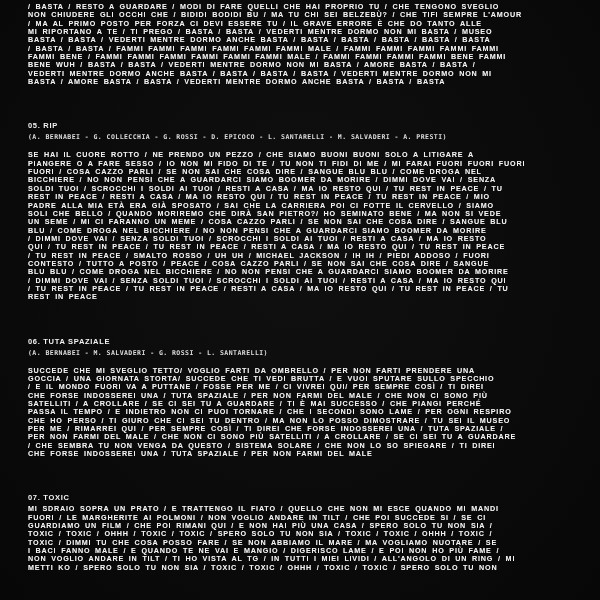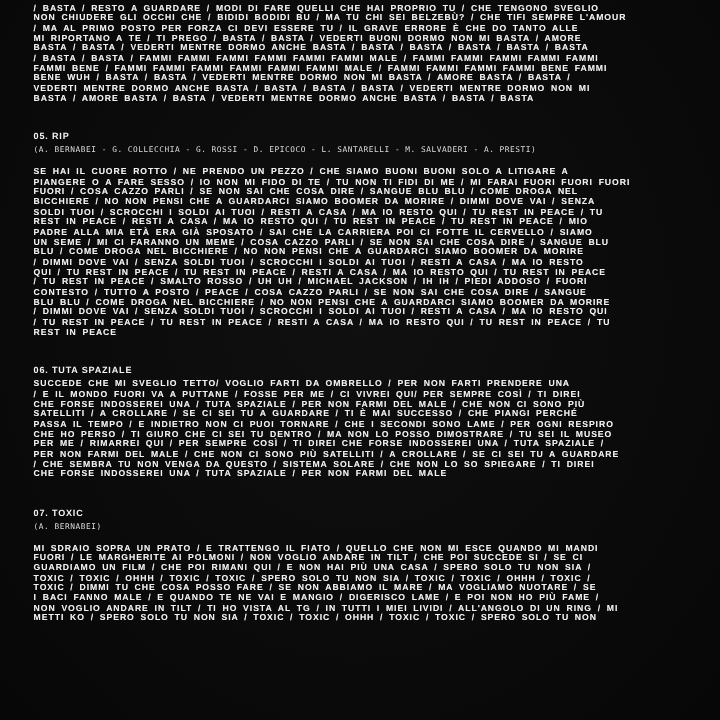--- a/index.html
+++ b/index.html
@@ -9,35 +9,35 @@
     overflow: hidden;
   }
   .page {
     box-sizing: border-box;
     width: 600px; height: 600px;
     padding: 3px 20px 0 28px;
     background: radial-gradient(ellipse at 50% 42%, #101010 0%, #0b0b0b 55%, #070707 100%);
     color: #f1f1f1;
     overflow: hidden;
   }
-  .track { margin-top: 24px; }
+  .track { margin-top: 36px; }
   .track.continuation { margin-top: 0; }
   .track-title {
     margin: 0 0 3px 0;
     font-family: "Liberation Sans", sans-serif;
     font-weight: 700;
     font-size: 7.5px;
     line-height: 8px;
     letter-spacing: 0.7px;
     color: #f3f3f3;
   }
   .track-credits {
     margin: 0 0 10px 0;
     font-family: "DejaVu Sans Mono", "Liberation Mono", monospace;
-    font-weight: 400;
+    font-weight: 700;
     font-size: 6.5px;
     line-height: 8px;
     letter-spacing: 0.45px;
     color: #dcdcdc;
   }
   .track-title:empty, .track-credits:empty { display: none; }
   .line {
     font-family: "Liberation Sans", sans-serif;
     font-weight: 700;
     font-size: 7.2px;
@@ -52,73 +52,75 @@
 </head>
 <body>
 
 <main class="page" id="page">
   <section class="track continuation">
 
     <div class="lyrics">
         <div class="line">/ BASTA / RESTO A GUARDARE / MODI DI FARE QUELLI CHE HAI PROPRIO TU / CHE TENGONO SVEGLIO</div>
         <div class="line">NON CHIUDERE GLI OCCHI CHE / BIDIDI BODIDI BU / MA TU CHI SEI BELZEBÙ? / CHE TIFI SEMPRE L'AMOUR</div>
         <div class="line">/ MA AL PRIMO POSTO PER FORZA CI DEVI ESSERE TU / IL GRAVE ERRORE È CHE DO TANTO ALLE</div>
-        <div class="line">MI RIPORTANO A TE / TI PREGO / BASTA / BASTA / VEDERTI BUONI DORMO NON MI BASTA / AMORE</div>
+        <div class="line">MI RIPORTANO A TE / TI PREGO / BASTA / BASTA / VEDERTI MENTRE DORMO NON MI BASTA / MUSEO</div>
         <div class="line">BASTA / BASTA / VEDERTI MENTRE DORMO ANCHE BASTA / BASTA / BASTA / BASTA / BASTA / BASTA</div>
         <div class="line">/ BASTA / BASTA / FAMMI FAMMI FAMMI FAMMI FAMMI FAMMI MALE / FAMMI FAMMI FAMMI FAMMI FAMMI</div>
         <div class="line">FAMMI BENE / FAMMI FAMMI FAMMI FAMMI FAMMI FAMMI MALE / FAMMI FAMMI FAMMI FAMMI BENE FAMMI</div>
         <div class="line">BENE WUH / BASTA / BASTA / VEDERTI MENTRE DORMO NON MI BASTA / AMORE BASTA / BASTA /</div>
         <div class="line">VEDERTI MENTRE DORMO ANCHE BASTA / BASTA / BASTA / BASTA / VEDERTI MENTRE DORMO NON MI</div>
         <div class="line">BASTA / AMORE BASTA / BASTA / VEDERTI MENTRE DORMO ANCHE BASTA / BASTA / BASTA</div>
       </div>
   </section>
 
   <section class="track">
     <h2 class="track-title">05. RIP</h2>
     <p class="track-credits">(A. BERNABEI - G. COLLECCHIA - G. ROSSI - D. EPICOCO - L. SANTARELLI - M. SALVADERI - A. PRESTI)</p>
     <div class="lyrics">
         <div class="line">SE HAI IL CUORE ROTTO / NE PRENDO UN PEZZO / CHE SIAMO BUONI BUONI SOLO A LITIGARE A</div>
         <div class="line">PIANGERE O A FARE SESSO / IO NON MI FIDO DI TE / TU NON TI FIDI DI ME / MI FARAI FUORI FUORI FUORI</div>
         <div class="line">FUORI / COSA CAZZO PARLI / SE NON SAI CHE COSA DIRE / SANGUE BLU BLU / COME DROGA NEL</div>
         <div class="line">BICCHIERE / NO NON PENSI CHE A GUARDARCI SIAMO BOOMER DA MORIRE / DIMMI DOVE VAI / SENZA</div>
         <div class="line">SOLDI TUOI / SCROCCHI I SOLDI AI TUOI / RESTI A CASA / MA IO RESTO QUI / TU REST IN PEACE / TU</div>
         <div class="line">REST IN PEACE / RESTI A CASA / MA IO RESTO QUI / TU REST IN PEACE / TU REST IN PEACE / MIO</div>
         <div class="line">PADRE ALLA MIA ETÀ ERA GIÀ SPOSATO / SAI CHE LA CARRIERA POI CI FOTTE IL CERVELLO / SIAMO</div>
+        <div class="line">SOLI CHE BELLO / QUANDO MORIREMO CHE DIRÀ SAN PIETRO?/ HO SEMINATO BENE / MA NON SI VEDE</div>
         <div class="line">UN SEME / MI CI FARANNO UN MEME / COSA CAZZO PARLI / SE NON SAI CHE COSA DIRE / SANGUE BLU</div>
         <div class="line">BLU / COME DROGA NEL BICCHIERE / NO NON PENSI CHE A GUARDARCI SIAMO BOOMER DA MORIRE</div>
         <div class="line">/ DIMMI DOVE VAI / SENZA SOLDI TUOI / SCROCCHI I SOLDI AI TUOI / RESTI A CASA / MA IO RESTO</div>
         <div class="line">QUI / TU REST IN PEACE / TU REST IN PEACE / RESTI A CASA / MA IO RESTO QUI / TU REST IN PEACE</div>
         <div class="line">/ TU REST IN PEACE / SMALTO ROSSO / UH UH / MICHAEL JACKSON / IH IH / PIEDI ADDOSO / FUORI</div>
         <div class="line">CONTESTO / TUTTO A POSTO / PEACE / COSA CAZZO PARLI / SE NON SAI CHE COSA DIRE / SANGUE</div>
         <div class="line">BLU BLU / COME DROGA NEL BICCHIERE / NO NON PENSI CHE A GUARDARCI SIAMO BOOMER DA MORIRE</div>
         <div class="line">/ DIMMI DOVE VAI / SENZA SOLDI TUOI / SCROCCHI I SOLDI AI TUOI / RESTI A CASA / MA IO RESTO QUI</div>
         <div class="line">/ TU REST IN PEACE / TU REST IN PEACE / RESTI A CASA / MA IO RESTO QUI / TU REST IN PEACE / TU</div>
         <div class="line">REST IN PEACE</div>
       </div>
   </section>
 
   <section class="track">
     <h2 class="track-title">06. TUTA SPAZIALE</h2>
+    <p class="track-credits">(A. BERNABEI - M. SALVADERI - G. ROSSI - L. SANTARELLI)</p>
     <div class="lyrics">
         <div class="line">SUCCEDE CHE MI SVEGLIO TETTO/ VOGLIO FARTI DA OMBRELLO / PER NON FARTI PRENDERE UNA</div>
+        <div class="line">GOCCIA / UNA GIORNATA STORTA/ SUCCEDE CHE TI VEDI BRUTTA / E VUOI SPUTARE SULLO SPECCHIO</div>
         <div class="line">/ E IL MONDO FUORI VA A PUTTANE / FOSSE PER ME / CI VIVREI QUI/ PER SEMPRE COSÌ / TI DIREI</div>
         <div class="line">CHE FORSE INDOSSEREI UNA / TUTA SPAZIALE / PER NON FARMI DEL MALE / CHE NON CI SONO PIÙ</div>
         <div class="line">SATELLITI / A CROLLARE / SE CI SEI TU A GUARDARE / TI È MAI SUCCESSO / CHE PIANGI PERCHÉ</div>
         <div class="line">PASSA IL TEMPO / E INDIETRO NON CI PUOI TORNARE / CHE I SECONDI SONO LAME / PER OGNI RESPIRO</div>
         <div class="line">CHE HO PERSO / TI GIURO CHE CI SEI TU DENTRO / MA NON LO POSSO DIMOSTRARE / TU SEI IL MUSEO</div>
         <div class="line">PER ME / RIMARREI QUI / PER SEMPRE COSÌ / TI DIREI CHE FORSE INDOSSEREI UNA / TUTA SPAZIALE /</div>
         <div class="line">PER NON FARMI DEL MALE / CHE NON CI SONO PIÙ SATELLITI / A CROLLARE / SE CI SEI TU A GUARDARE</div>
         <div class="line">/ CHE SEMBRA TU NON VENGA DA QUESTO / SISTEMA SOLARE / CHE NON LO SO SPIEGARE / TI DIREI</div>
         <div class="line">CHE FORSE INDOSSEREI UNA / TUTA SPAZIALE / PER NON FARMI DEL MALE</div>
       </div>
   </section>
 
   <section class="track">
     <h2 class="track-title">07. TOXIC</h2>
-    <p class="track-credits">(A. BERNABEI)</p>
     <div class="lyrics">
         <div class="line">MI SDRAIO SOPRA UN PRATO / E TRATTENGO IL FIATO / QUELLO CHE NON MI ESCE QUANDO MI MANDI</div>
         <div class="line">FUORI / LE MARGHERITE AI POLMONI / NON VOGLIO ANDARE IN TILT / CHE POI SUCCEDE SI / SE CI</div>
         <div class="line">GUARDIAMO UN FILM / CHE POI RIMANI QUI / E NON HAI PIÙ UNA CASA / SPERO SOLO TU NON SIA /</div>
         <div class="line">TOXIC / TOXIC / OHHH / TOXIC / TOXIC / SPERO SOLO TU NON SIA / TOXIC / TOXIC / OHHH / TOXIC /</div>
         <div class="line">TOXIC / DIMMI TU CHE COSA POSSO FARE / SE NON ABBIAMO IL MARE / MA VOGLIAMO NUOTARE / SE</div>
         <div class="line">I BACI FANNO MALE / E QUANDO TE NE VAI E MANGIO / DIGERISCO LAME / E POI NON HO PIÙ FAME /</div>
         <div class="line">NON VOGLIO ANDARE IN TILT / TI HO VISTA AL TG / IN TUTTI I MIEI LIVIDI / ALL'ANGOLO DI UN RING / MI</div>
         <div class="line">METTI KO / SPERO SOLO TU NON SIA / TOXIC / TOXIC / OHHH / TOXIC / TOXIC / SPERO SOLO TU NON</div>
       </div>

